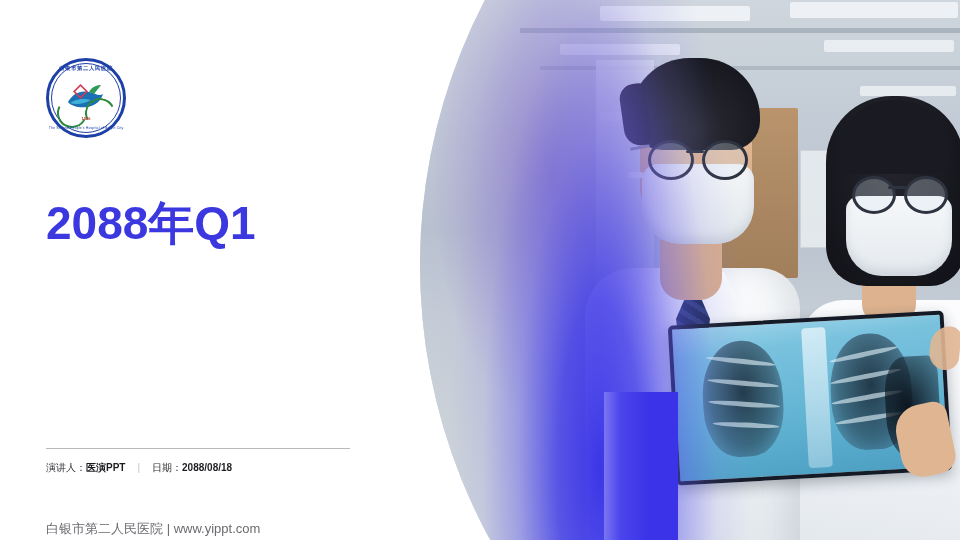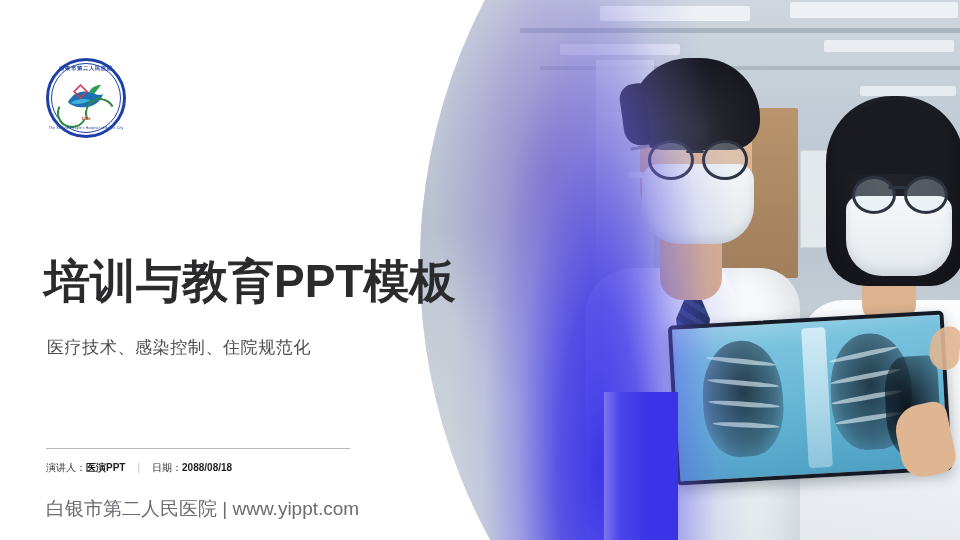--- a/index.html
+++ b/index.html
@@ -240,22 +240,22 @@
   .divider{
     position:absolute;left:46px;top:448px;width:304px;height:1px;background:#b9b9bd;
   }
   .meta{
     position:absolute;left:46px;top:461px;
     font-size:10px;color:#2f2f33;white-space:nowrap;
   }
   .meta .b{font-weight:bold;color:#1d1d21;}
   .meta .sep{color:#c2c2c6;padding:0 12px;}
   .footer{
-    position:absolute;left:46px;top:496px;
-    font-size:19px;color:#6b6b70;white-space:nowrap;
+    position:absolute;left:46px;top:520px;
+    font-size:13px;color:#6b6b70;white-space:nowrap;
   }
 </style>
 </head>
 <body>
 
 <div class="slide">
 
   <div class="photo-panel">
     <div class="photo">
       <div class="bg-room"></div>
@@ -332,22 +332,21 @@
         <path d="M24 10 C27 5,31 3,36 3 C33 7,31 9,29 12 Z" fill="#2e9a57"></path>
         <path d="M5 21 C11 17,18 16,26 18 C19 22,11 23,5 21 Z" fill="#3fb1d6"></path>
         <rect x="11" y="5" width="9" height="9" transform="rotate(45 15.5 9.5)" fill="none" stroke="#cf3a55" stroke-width="1.6"></rect>
       </svg>
       <div class="logo-leaf-l"></div>
       <div class="logo-leaf-r"></div>
       <div class="logo-year">1956</div>
       <div class="logo-en">The Second People's Hospital of Baiyin City</div>
     </div>
 
-    <div class="title2">培训与教育PPT模板</div>
-    <div class="subtitle">医疗技术、感染控制、住院规范化</div>
+    <div class="title1">2088年Q1</div>
 
     <div class="divider"></div>
 
     <div class="meta">
       <span>演讲人：</span><span class="b">医演PPT</span><span class="sep">|</span><span>日期：</span><span class="b">2088/08/18</span>
     </div>
 
     <div class="footer">
       <span>白银市第二人民医院</span>
       <span>|</span>

